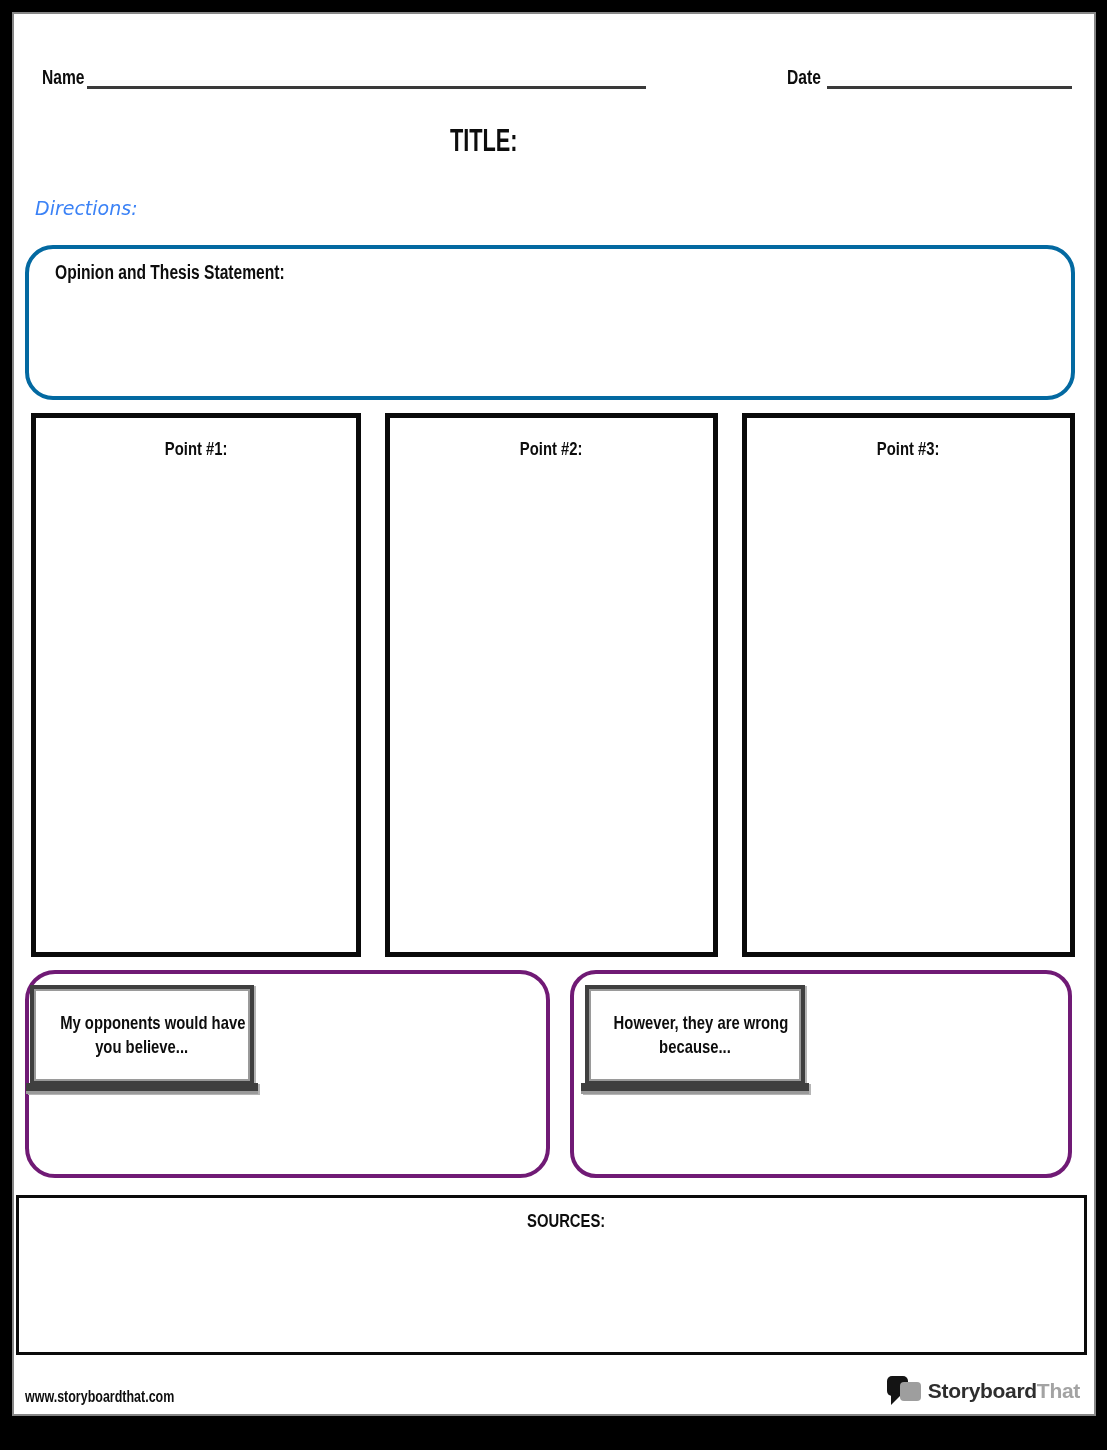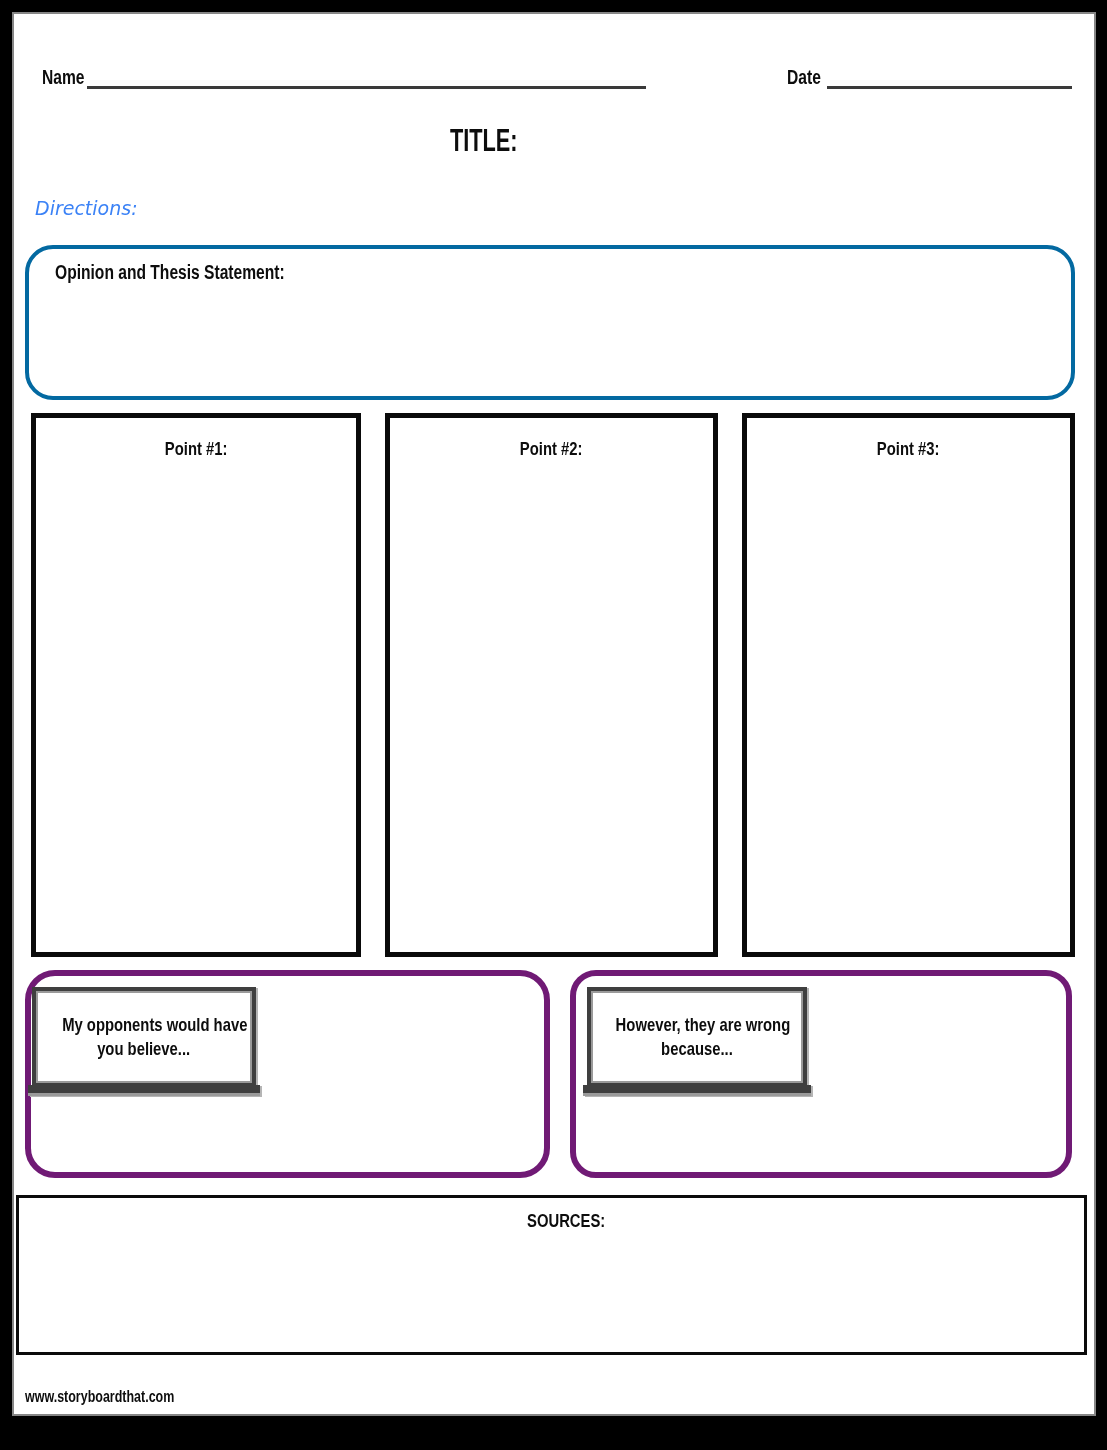--- a/index.html
+++ b/index.html
@@ -32,21 +32,21 @@
   #opinion-box { left:11px; top:231px; width:1050px; height:155px;
                  border:4px solid #0369a1; border-radius:28px; padding:12px 0 0 26px; }
   #opinion-box .cond { font-size:20px; }
 
   .point-box { top:399px; height:544px; border:5px solid #0a0a0a; }
   #point-1 { left:17px;  width:330px; }
   #point-2 { left:371px; width:333px; }
   #point-3 { left:728px; width:333px; }
   .point-head { margin-top:20px; text-align:center; font-size:19px; }
 
-  .counter-box { top:956px; height:208px; border:6px solid #701a75; border-radius:30px; }
+  .counter-box { top:956px; height:208px; border:4px solid #701a75; border-radius:30px; }
   #counter-left  { left:11px;  width:525px; }
   #counter-right { left:556px; width:502px;border-radius:26px; }
 
   .board {
     position:absolute; top:11px; height:100px; box-sizing:border-box;
     border:4px solid #3f3f3f; background:#fff;
     box-shadow: inset 0 0 0 2px #9a9a9a, 2px 1px 0 #b5b5b5;
     display:flex; flex-direction:column; justify-content:center;
   }
   #counter-left  .board { left:1px;  width:224px; }
@@ -131,15 +131,25 @@
     </div>
 
     <div class="abs box" id="sources-box">
       <div class="point-head">
         <span class="cond cond-c">SOURCES:</span>
       </div>
     </div>
 
     <span class="abs cond" id="footer-site">www.storyboardthat.com</span>
 
+    <div class="abs" id="footer-logo">
+      <svg width="38" height="34" viewBox="0 0 38 34" aria-hidden="true">
+        <rect x="2" y="2" width="21" height="20" rx="5" fill="#141414"></rect>
+        <path d="M6 18 L6 31 L17 20 Z" fill="#141414"></path>
+        <rect x="15" y="8" width="21" height="19" rx="4" fill="#9e9e9e"></rect>
+      </svg>
+      <span class="logo-text">
+        <span>Storyboard</span><span class="logo-that">That</span>
+      </span>
+    </div>
 
   </div>
 </div>
 
 </body></html>

